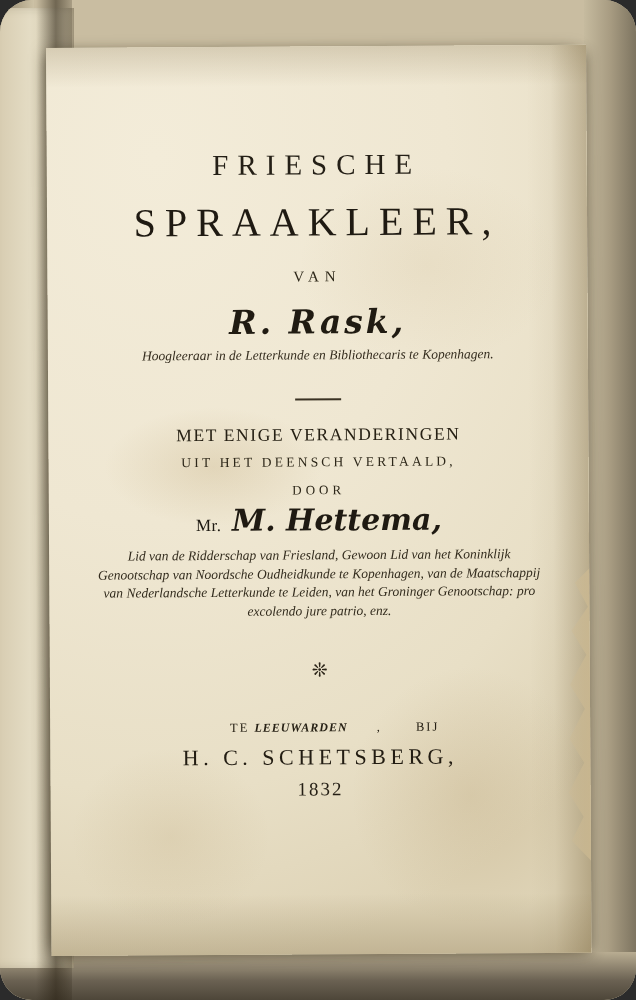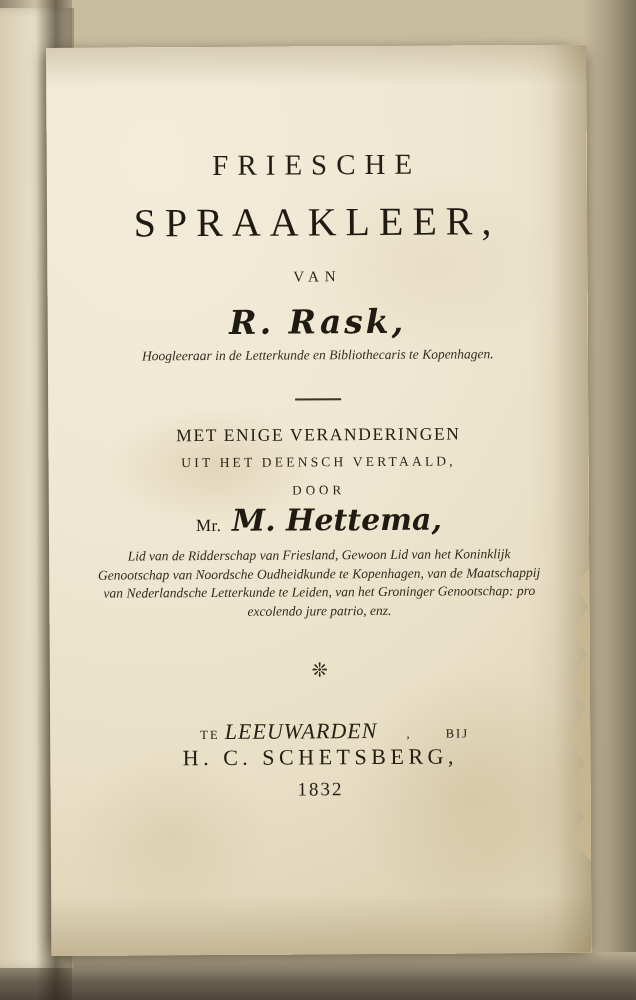--- a/index.html
+++ b/index.html
@@ -13,20 +13,21 @@
     overflow: hidden;
     font-family: "Liberation Serif", serif;
   }
 
   #book {
     position: relative;
     width: 636px;
     height: 1000px;
     background: #c9bda1;
     overflow: hidden;
+    border-radius: 32px;
   }
 
   
   .bg-left {
     position: absolute;
     left: 0; top: 0;
     width: 34px; height: 1000px;
     background: linear-gradient(90deg, #8e8470 0%, #b5a98d 60%, #cdc2a6 100%);
   }
   .bg-bottom {
@@ -196,21 +197,21 @@
     position: absolute; left: 0; top: 612px; width: 540px;
     font-size: 19px;
     color: #2b2418;
   }
   .t-place {
     position: absolute; left: 0; top: 672px; width: 540px;
     font-size: 15px; letter-spacing: 1.4px;
     color: #272115;
   }
   .t-place .city {
-    font-style: italic; font-weight: 400; font-size: 22px; letter-spacing: 1px;
+    font-style: italic; font-weight: 700; font-size: 12px; letter-spacing: 1px;
   }
   .t-place .small { font-size: 12.5px; letter-spacing: 2px; margin-left: 29px; }
   .t-publisher {
     position: absolute; left: 0; top: 698px; width: 540px;
     font-size: 22px; letter-spacing: 4.5px;
     color: #221c12;
   }
   .t-year {
     position: absolute; left: 0; top: 732px; width: 540px;
     font-size: 19px; letter-spacing: 2px;

